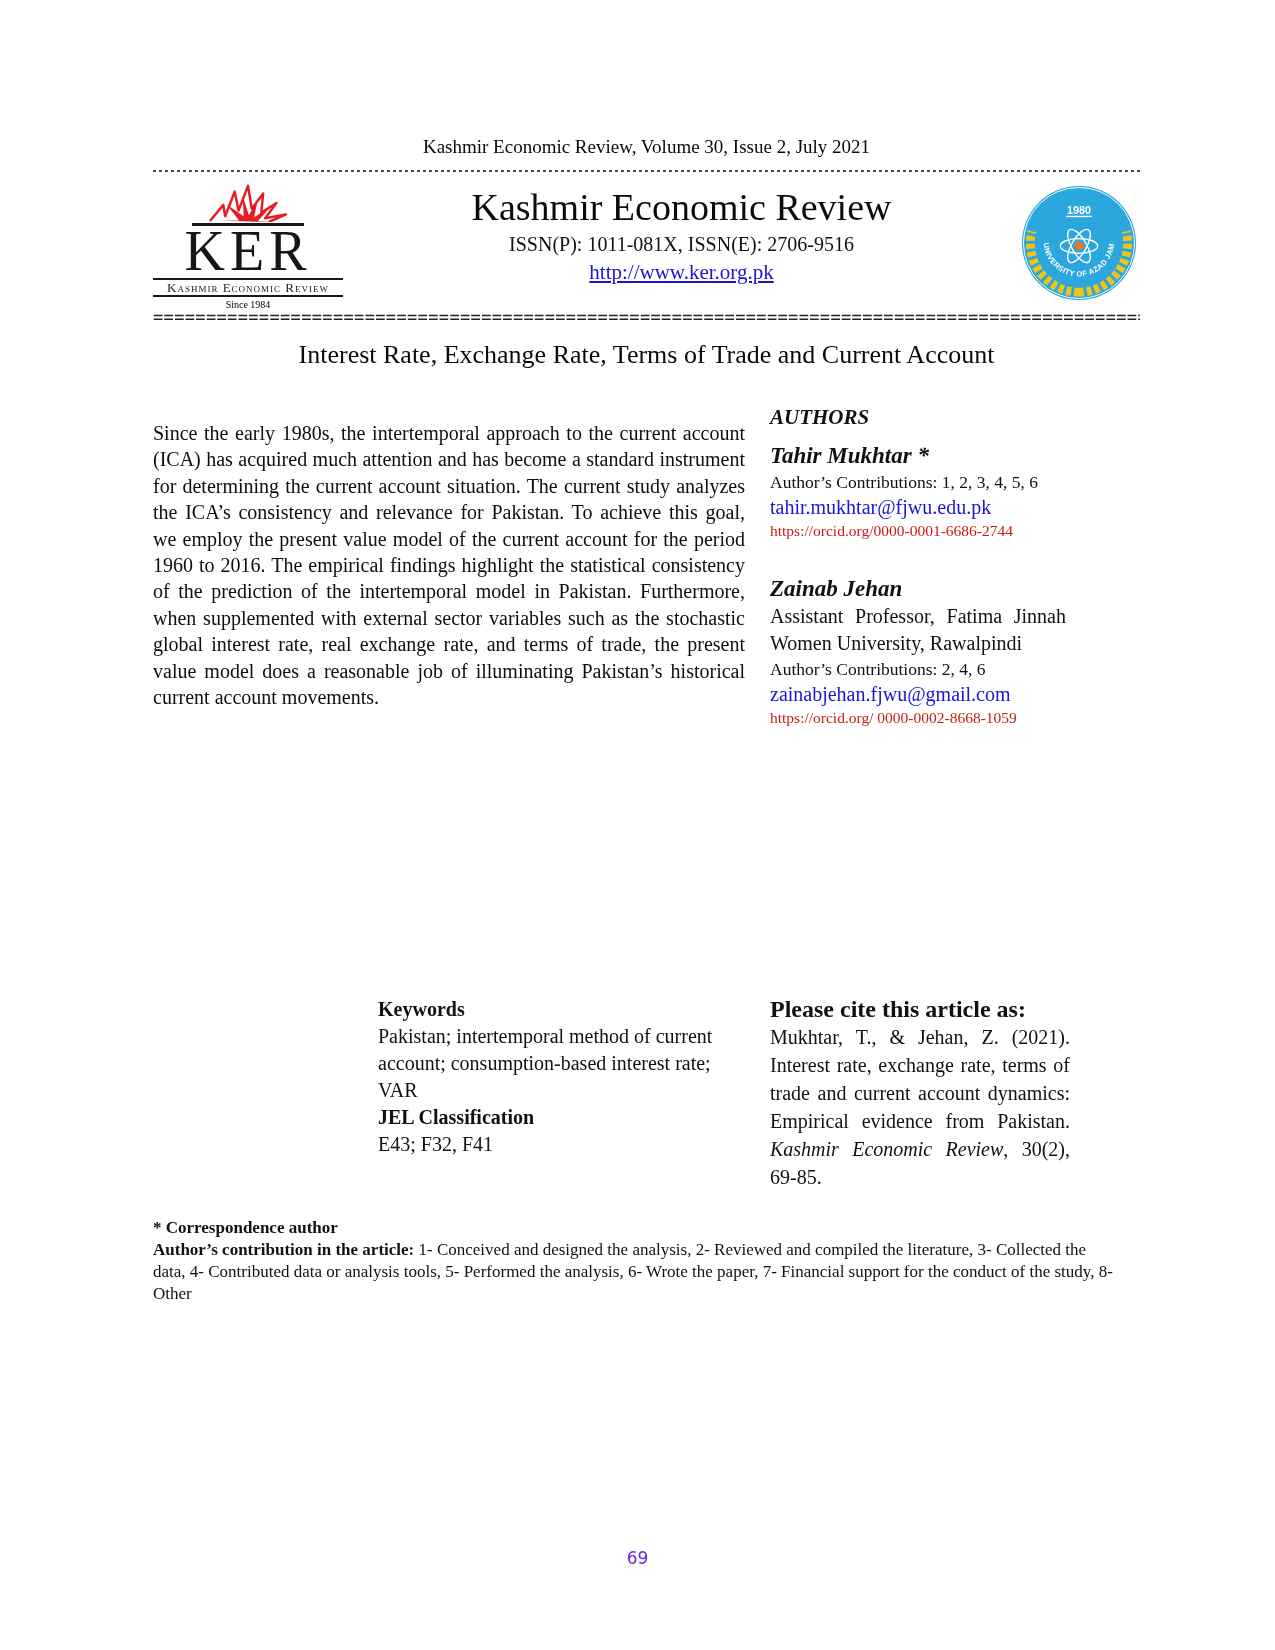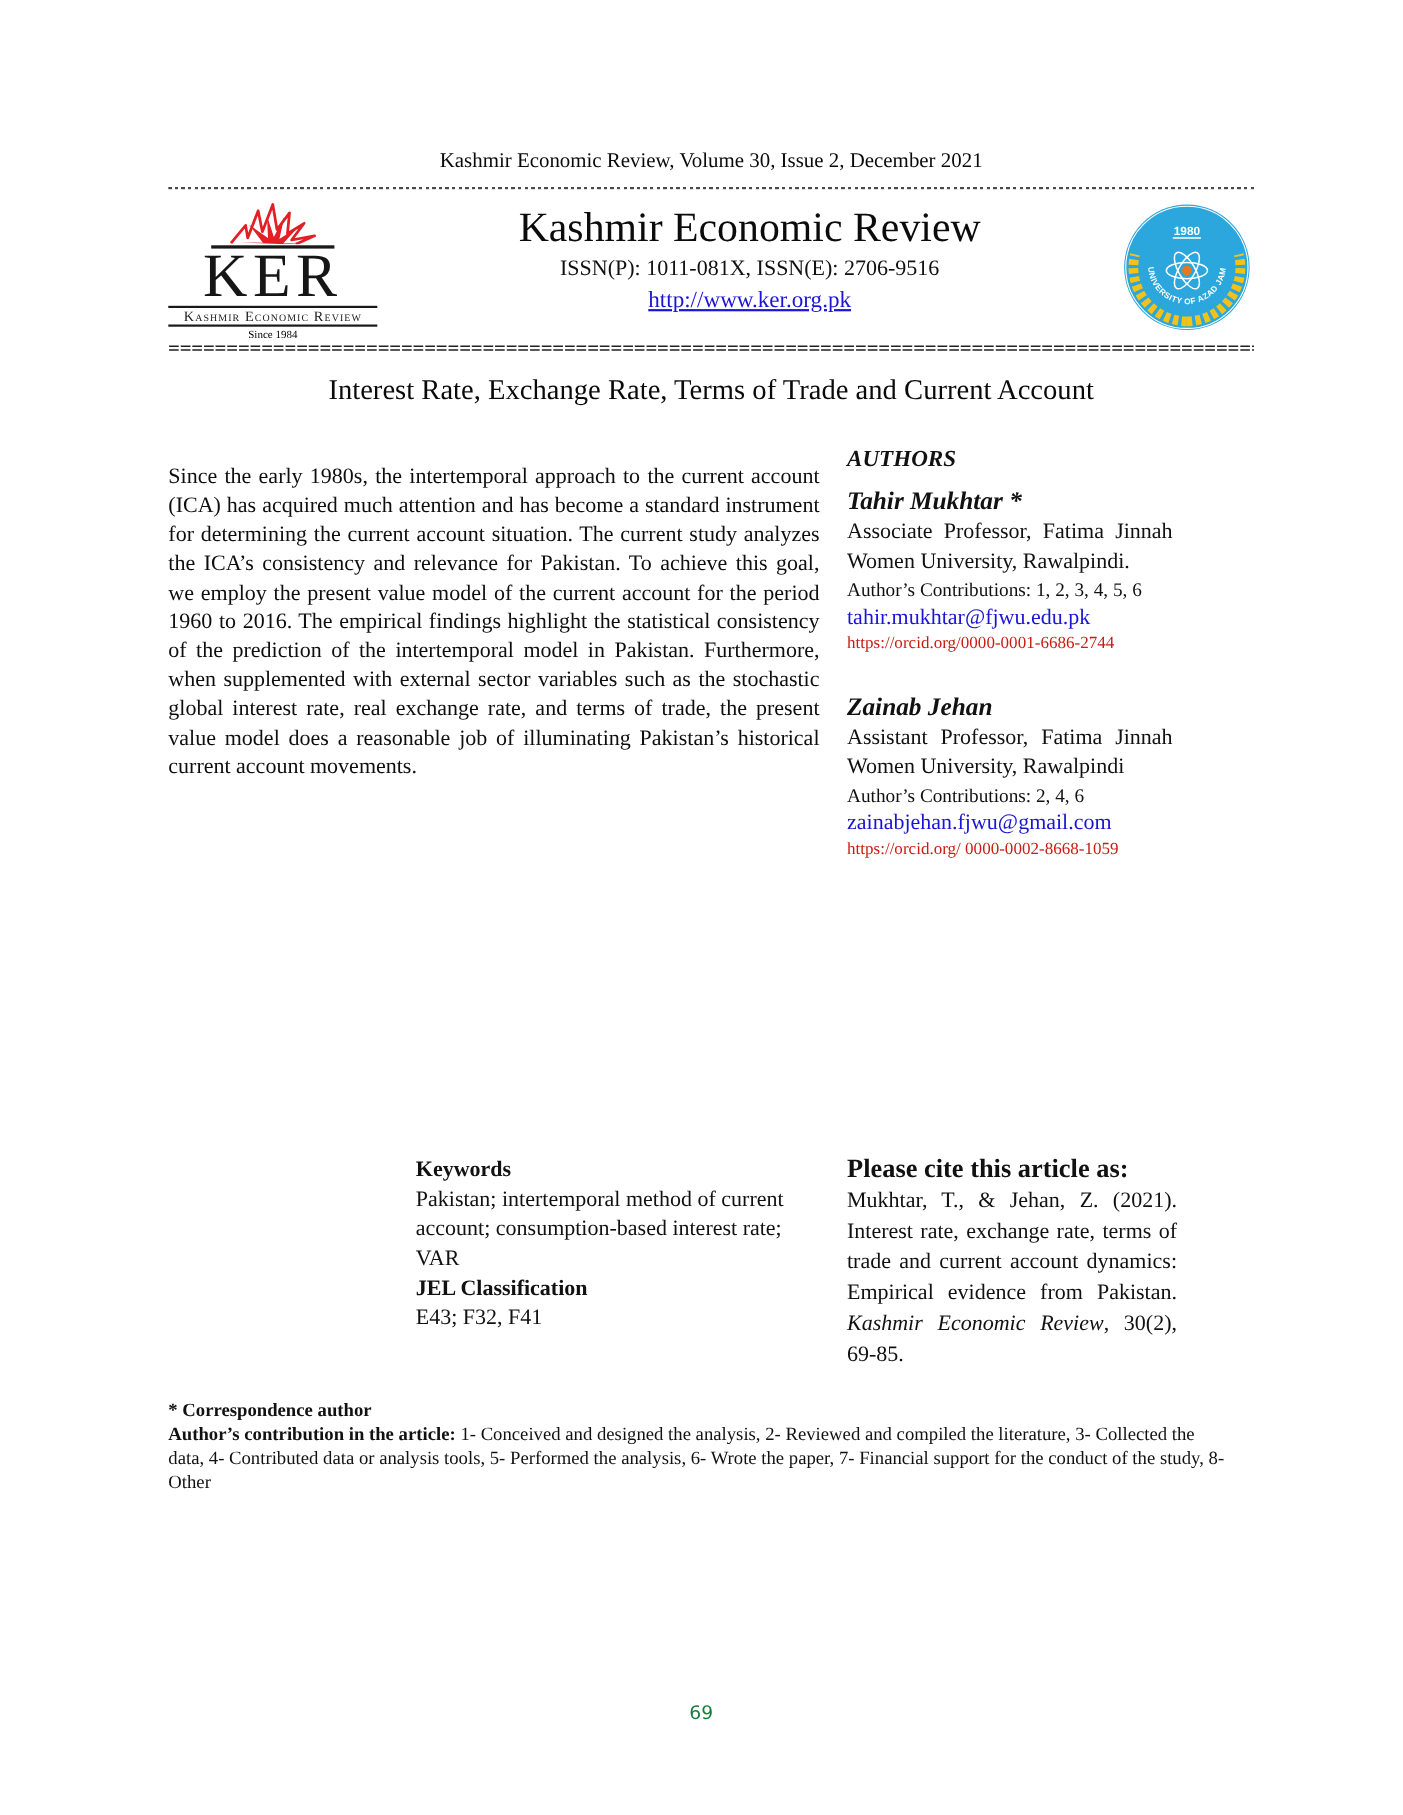--- a/index.html
+++ b/index.html
@@ -81,32 +81,32 @@
   .cite-text{margin:0;text-align:justify;font-size:20px;line-height:28px;}
   .cite-text .it{font-style:italic;}
   
   .footnote{margin-top:26px;width:960px;}
   .fn-corr{font-weight:bold;font-size:17px;line-height:22px;}
   .fn-contrib{margin:0;font-size:17px;line-height:22px;}
   .fn-contrib b{font-weight:bold;}
   
   .page-number{
     position:absolute;left:0;right:0;bottom:82px;text-align:center;
-    font-family:"DejaVu Sans","Liberation Sans",sans-serif;font-size:17px;color:#15803d;
+    font-family:"DejaVu Sans","Liberation Sans",sans-serif;font-size:17px;color:#6d28d9;
   }
   .link-blue{color:#1b14d6;}
   .orcid-red{color:#cb1a12;}
 </style>
 </head>
 <body>
 
 <div class="page">
   <div class="content">
 
-    <div class="running-header">Kashmir Economic Review, Volume 30, Issue 2, December 2021</div>
+    <div class="running-header">Kashmir Economic Review, Volume 30, Issue 2, July 2021</div>
     <div class="dotted-rule"></div>
 
     <div class="masthead">
 
       <div class="ker-logo">
         <svg width="150" height="38" viewBox="0 0 100 40">
           <path d="M18.5,38.4 L40.5,38.5 L27.4,21.4 L45.4,34 L44.4,12.5 L51,33 L61,13.9 L56.3,35 L74.5,23.4 L60,39.4 L81.5,38.4 L62,40 Z" fill="#e31e24"></path>
           <path d="M10,39 L24,22 L26,34 L36,8 L40,28 L50,2 L54,26 L66,10 L64,30 L80,20 L68,36 L90,32 L72,40" fill="none" stroke="#e31e24" stroke-width="2.6" stroke-linejoin="round"></path>
         </svg>
         <div class="logo-rule-top"></div>
@@ -154,21 +154,20 @@
     <div class="columns">
       <div class="col-left">
         <p class="abstract-text">Since the early 1980s, the intertemporal approach to the current account (ICA) has acquired much attention and has become a standard instrument for determining the current account situation. The current study analyzes the ICA’s consistency and relevance for Pakistan. To achieve this goal, we employ the present value model of the current account for the period 1960 to 2016. The empirical findings highlight the statistical consistency of the prediction of the intertemporal model in Pakistan. Furthermore, when supplemented with external sector variables such as the stochastic global interest rate, real exchange rate, and terms of trade, the present value model does a reasonable job of illuminating Pakistan’s historical current account movements.</p>
       </div>
 
       <div class="col-right">
         <div class="authors-heading">AUTHORS</div>
 
         <div class="author-block">
           <div class="author-name">Tahir Mukhtar *</div>
-          <div class="author-affiliation">Associate Professor, Fatima Jinnah Women University, Rawalpindi.</div>
           <div class="author-contrib">Author’s Contributions: 1, 2, 3, 4, 5, 6</div>
           <a class="author-email link-blue">tahir.mukhtar@fjwu.edu.pk</a>
           <a class="author-orcid orcid-red">https://orcid.org/0000-0001-6686-2744</a>
         </div>
 
         <div class="author-block second">
           <div class="author-name">Zainab Jehan</div>
           <div class="author-affiliation">Assistant Professor, Fatima Jinnah Women University, Rawalpindi</div>
           <div class="author-contrib">Author’s Contributions: 2, 4, 6</div>
           <a class="author-email link-blue">zainabjehan.fjwu@gmail.com</a>

